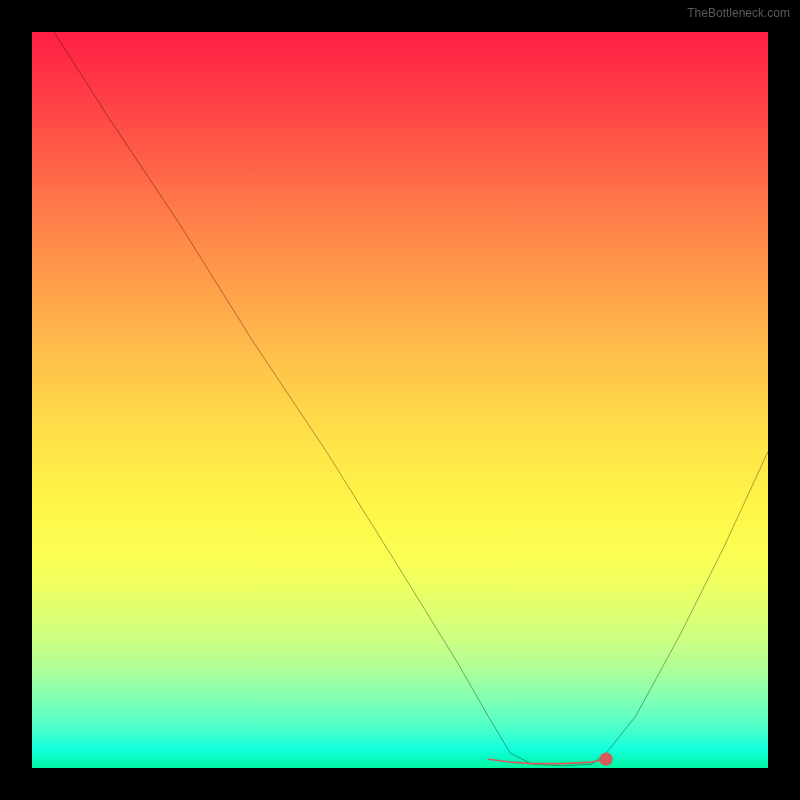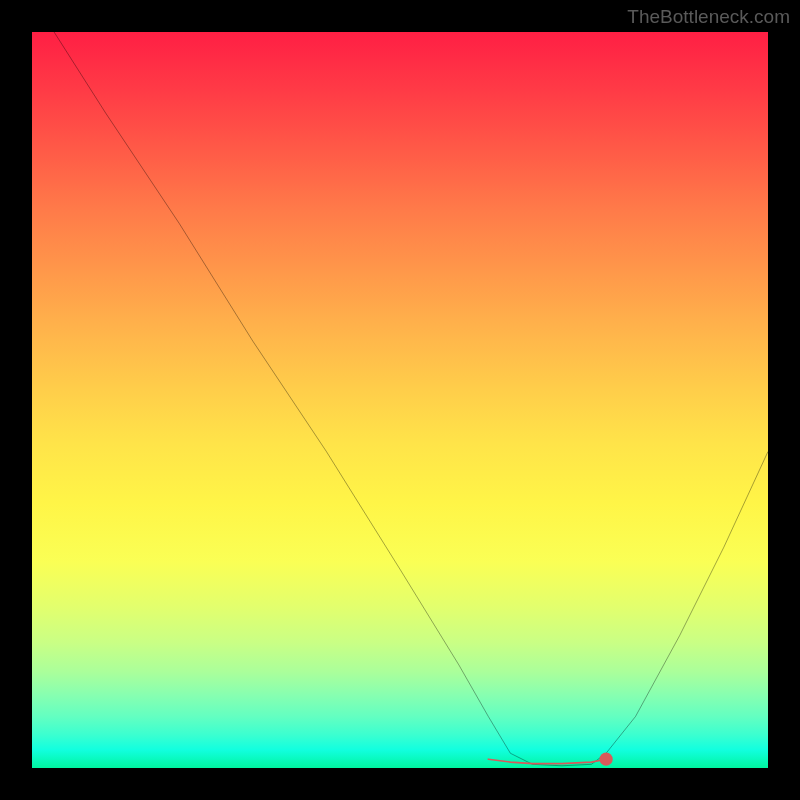--- a/index.html
+++ b/index.html
@@ -46,21 +46,21 @@
       #3bffd0 95.5%,
       #12ffdf 97.5%,
       #00f5a0 100%
     );
   }
   .watermark {
     position: absolute;
     top: 6px;
     right: 10px;
     color: #5a5a5a;
-    font-size: 19px;
+    font-size: 12px;
     font-weight: 500;
     z-index: 5;
     pointer-events: none;
   }
   svg.curve {
     position: absolute;
     inset: 0;
     width: 100%;
     height: 100%;
     z-index: 3;

